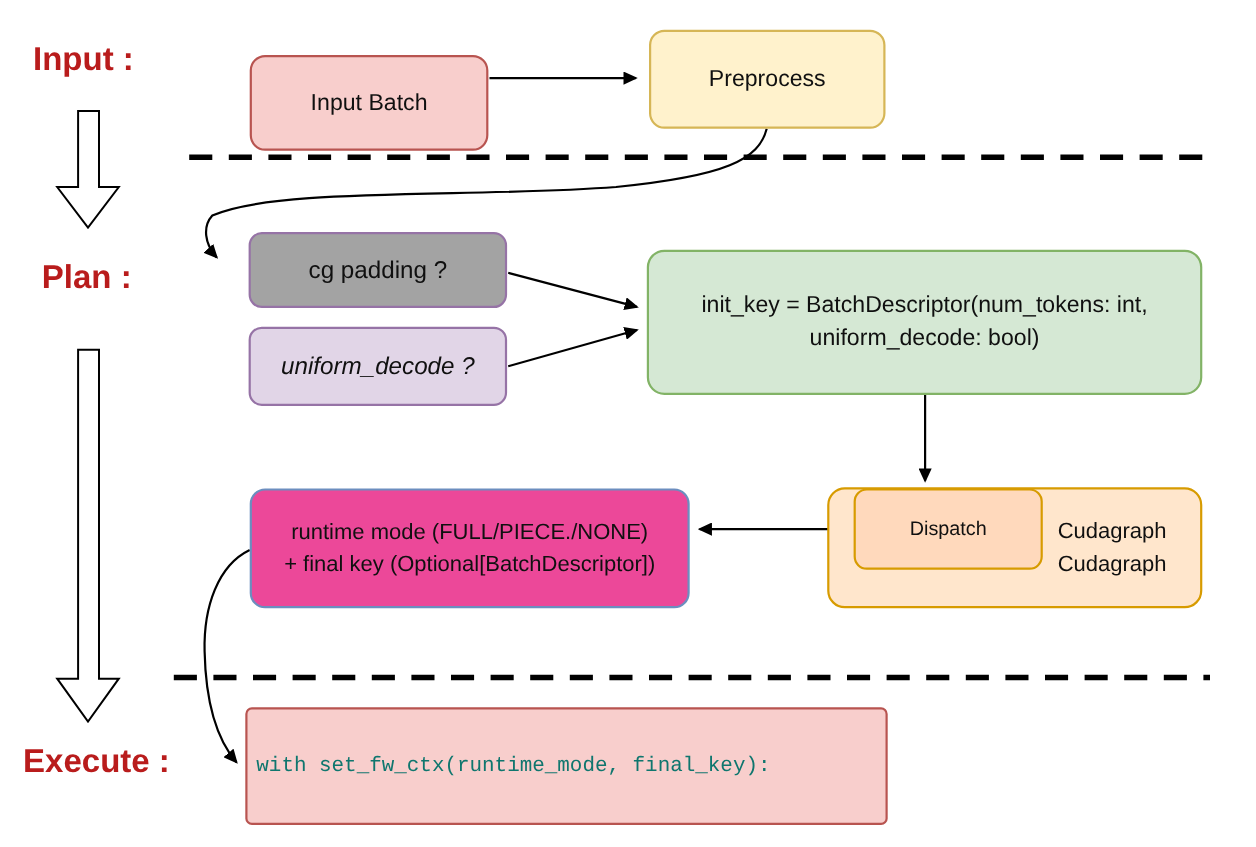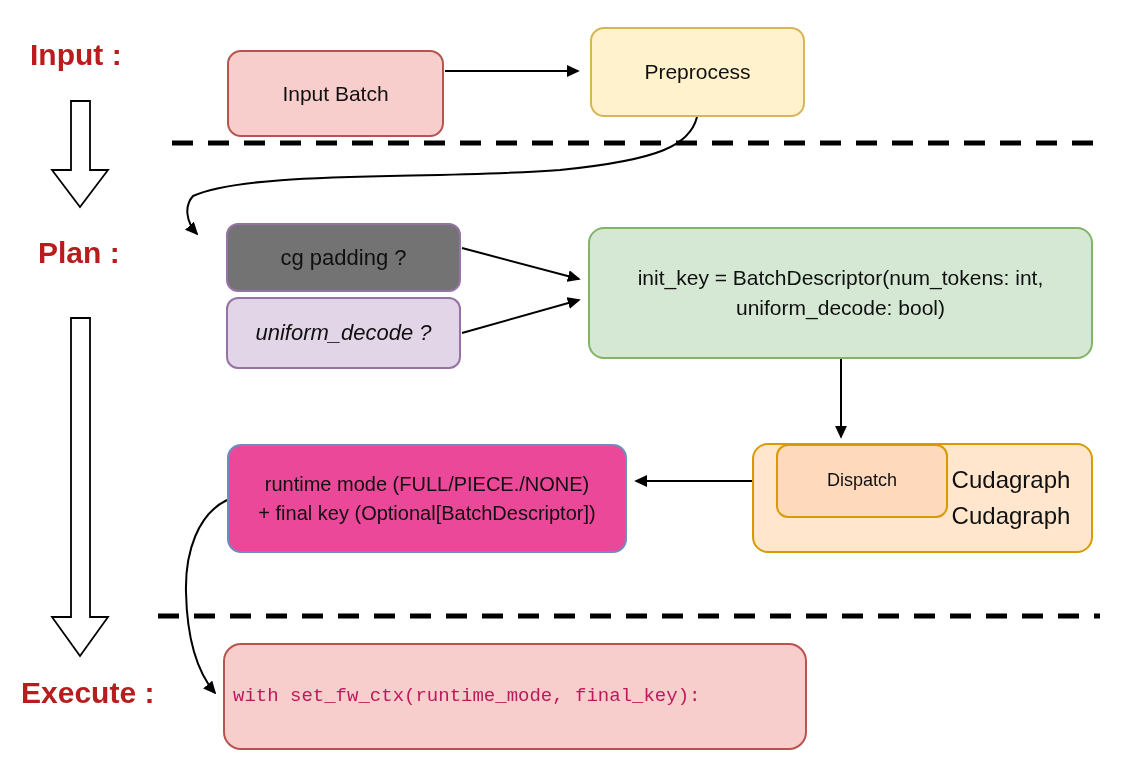--- a/index.html
+++ b/index.html
@@ -42,27 +42,27 @@
   .b-uniform       { left:226px; top:297px; width:235px; height:72px;  border-radius:12px; font-size:22px; }
   .b-init-key      { left:588px; top:227px; width:505px; height:132px; border-radius:16px; font-size:21px; }
   .b-runtime       { left:227px; top:444px; width:400px; height:109px; border-radius:14px; font-size:20px; }
   .b-cuda-outer    { left:752px; top:443px; width:341px; height:110px; border-radius:16px; }
   .b-dispatch      { left:776px; top:444px; width:172px; height:74px;  border-radius:12px; font-size:18px; }
   .cuda-text {
     position: absolute;
     left: 929px; top: 443px; width: 164px; height: 110px;
     display: flex; flex-direction: column;
     align-items: center; justify-content: center;
-    font-size: 24px; color: #101010; line-height: 1.5;
+    font-size: 20px; color: #101010; line-height: 1.5;
   }
   .b-exec-code {
-    left:223px; top:643px; width:584px; height:107px; border-radius:18px;
+    left:223px; top:643px; width:584px; height:107px; border-radius:6px;
     font-family: "Liberation Mono", monospace;
     font-size: 19px;
-    color: #be185d;
+    color: #0f766e;
     align-items: flex-start;
     text-align: left;
     padding-left: 8px;
     line-height: 1.55;
   }
   .b-exec-code .ln { white-space: pre; }
 </style>
 </head>
 <body>
 
@@ -95,21 +95,21 @@
   <div class="phase-label" style="left:21px; top:676px;">Execute :</div>
 
   <div class="box b-input-batch" style="background-color: rgb(248, 206, 204); border-color: rgb(184, 84, 80);">
     <span class="ln">Input Batch</span>
   </div>
 
   <div class="box b-preprocess" style="background-color: rgb(255, 242, 204); border-color: rgb(214, 182, 86);">
     <span class="ln">Preprocess</span>
   </div>
 
-  <div class="box b-cg-padding" style="background-color: #737373; border-color: rgb(150, 115, 166); margin-top: 12px;">
+  <div class="box b-cg-padding" style="background-color: #a3a3a3; border-color: rgb(150, 115, 166);">
     <span class="ln">cg padding ?</span>
   </div>
 
   <div class="box b-uniform" style="background-color: rgb(225, 213, 231); border-color: rgb(150, 115, 166); font-style: italic;">
     <span class="ln">uniform_decode ?</span>
   </div>
 
   <div class="box b-init-key" style="background-color: rgb(213, 232, 212); border-color: rgb(130, 179, 102);">
     <span class="ln">init_key = BatchDescriptor(num_tokens: int,</span>
     <span class="ln">uniform_decode: bool)</span>

